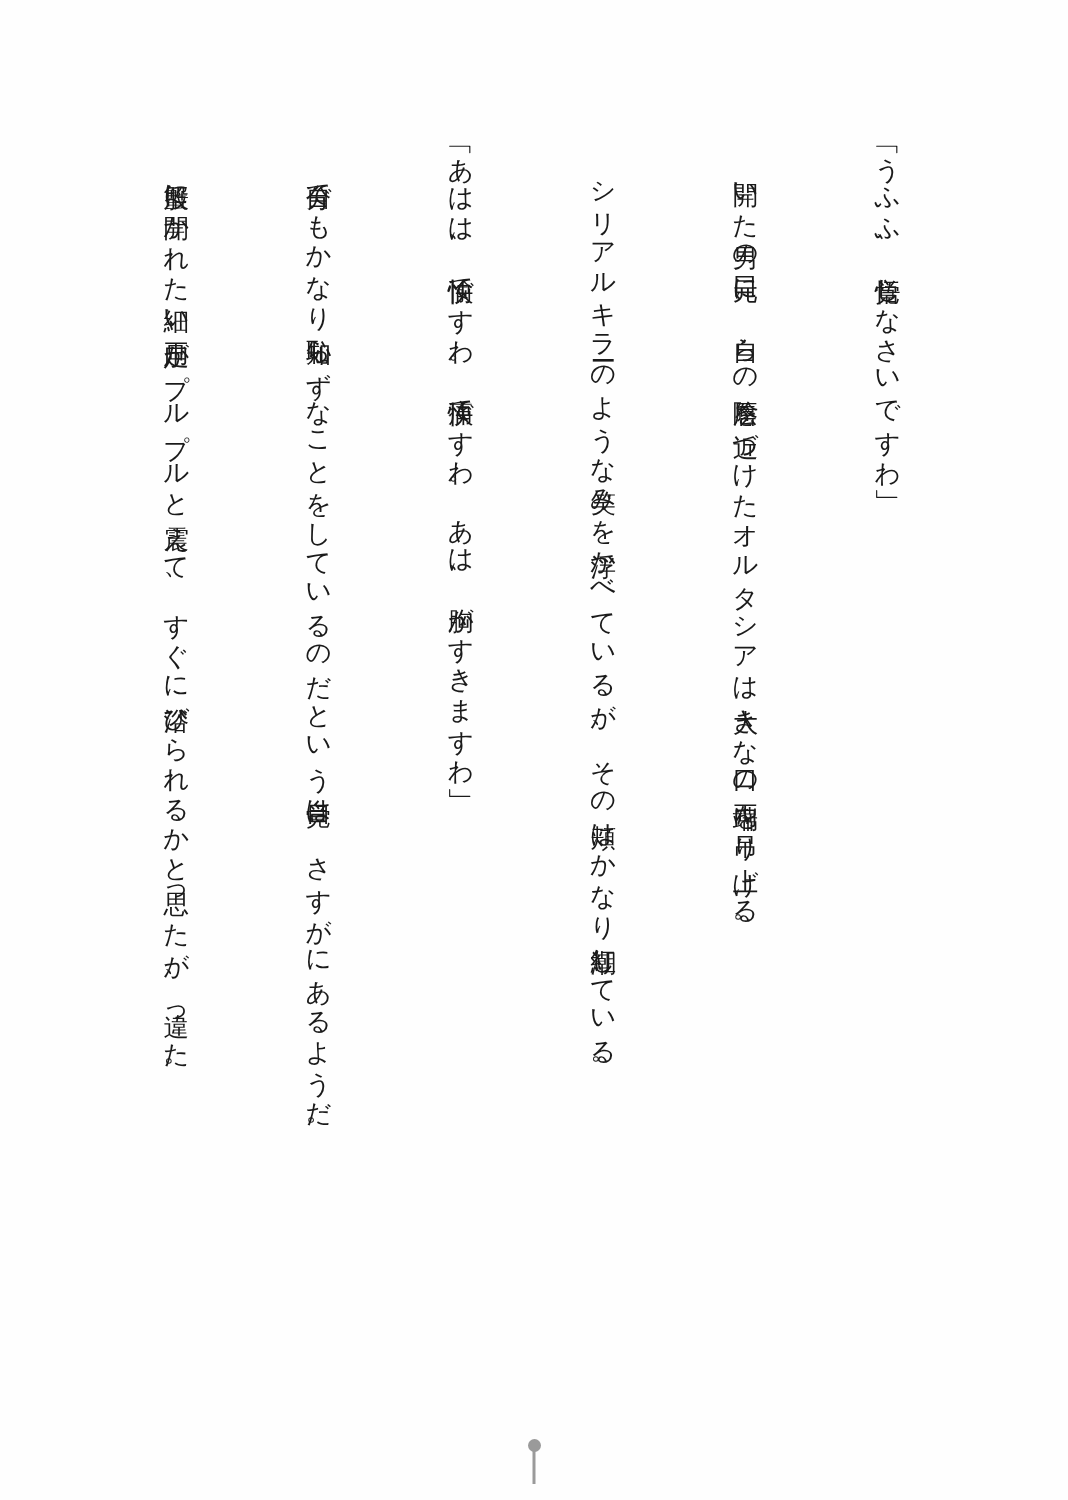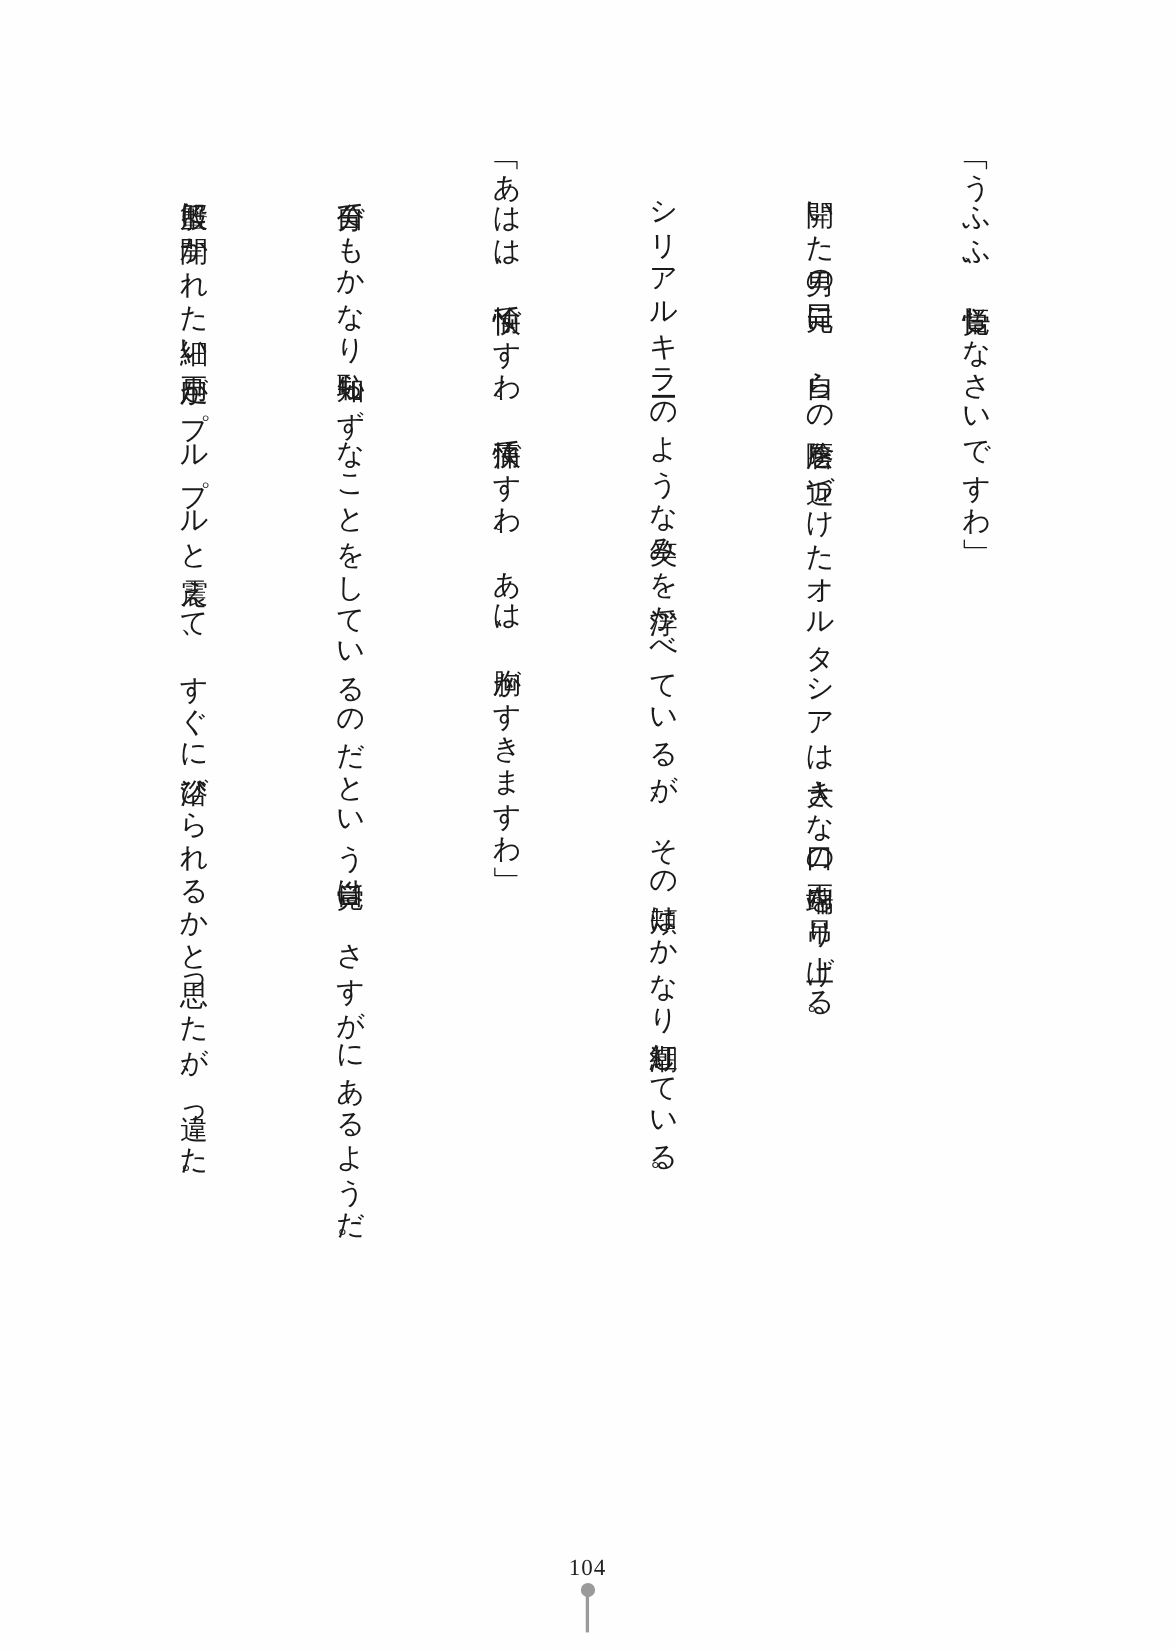--- a/index.html
+++ b/index.html
@@ -91,16 +91,15 @@
     
     
     
     
     
     
     
     
   </div>
 
-  <div class="page-number">104</div>
   <div class="footer-mark"></div>
 
 </div>
 
 </body></html>

